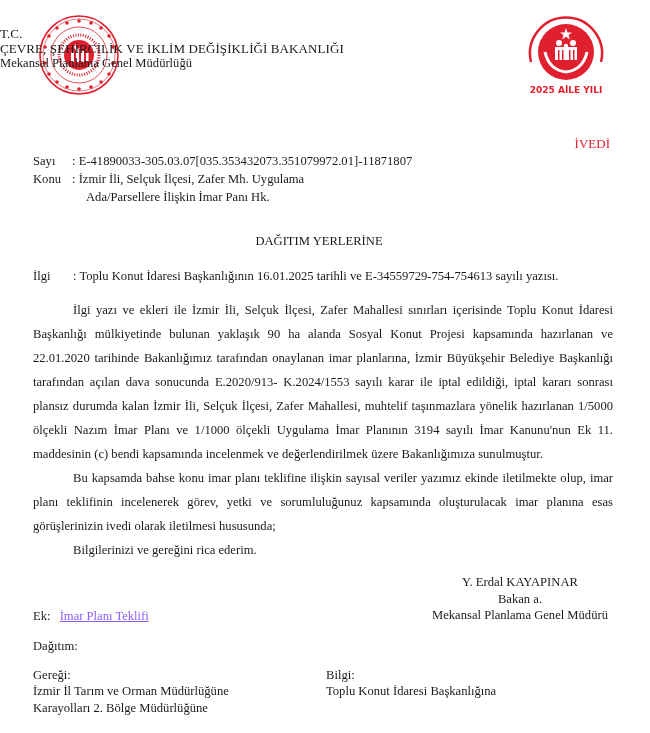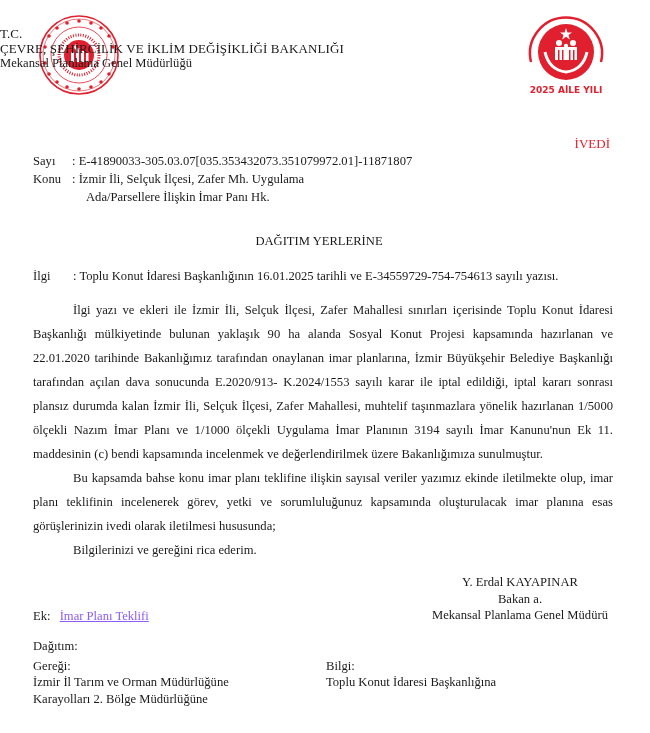--- a/index.html
+++ b/index.html
@@ -29,21 +29,21 @@
 
     .body-text { position: absolute; left: 33px; width: 580px; top: 298px; line-height: 24px; text-align: justify; }
     .body-text p { text-indent: 40px; }
 
     .signature { position: absolute; left: 430px; width: 180px; top: 536px; text-align: center; line-height: 16.5px; margin-top: 38px; }
 
     .attachment { position: absolute; left: 33px; top: 609px; }
     .attachment a { color: #8b5cf6; text-decoration: underline; margin-left: 6px; }
 
     .dist { position: absolute; left: 33px; top: 638px; line-height: 16.5px; width: 580px; }
-    .dist-cols { display: flex; margin-top: 3px; }
+    .dist-cols { display: flex; margin-top: 12px; }
     .dist-col-left { width: 293px; }
     .dist-col-right { }
   </style>
 </head>
 <body>
 
 <div class="logo-left">
   <svg width="92" height="82" viewBox="0 0 92 82">
     <circle cx="46" cy="41" r="39" fill="none" stroke="#e0202e" stroke-width="1.6"></circle>
     <circle cx="46" cy="41" r="36" fill="none" stroke="#e0202e" stroke-width="0.6"></circle>

